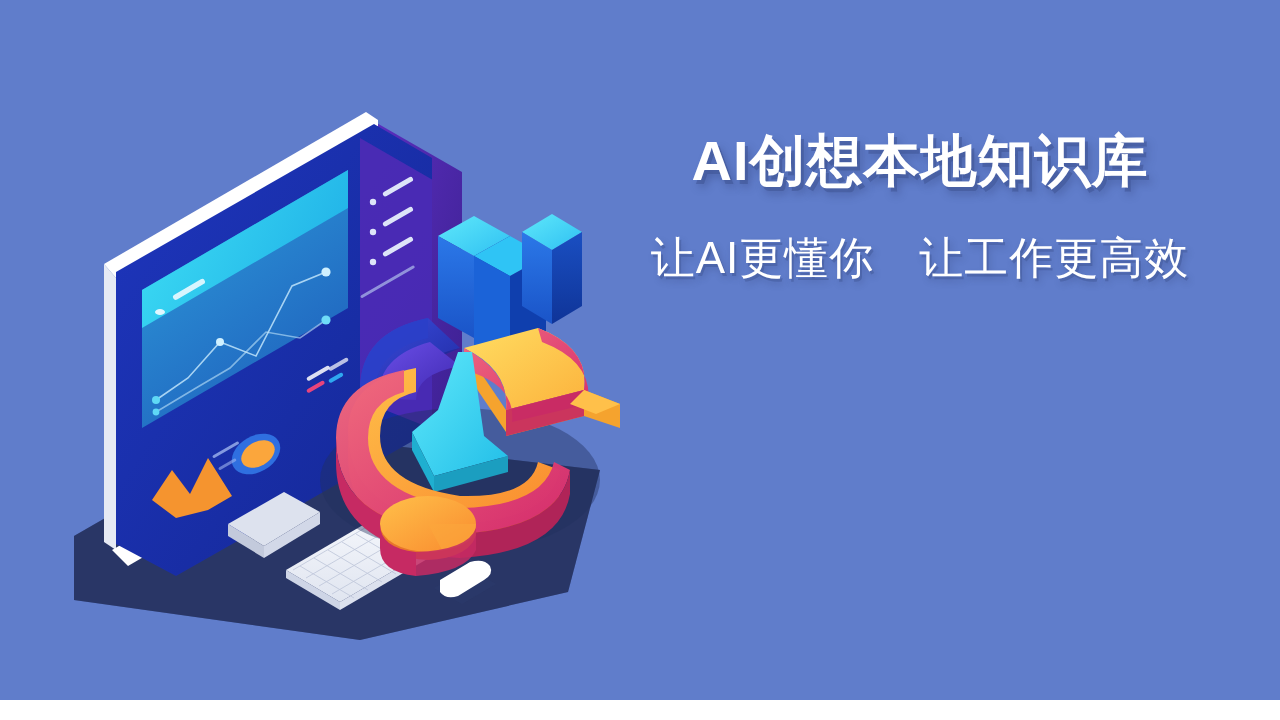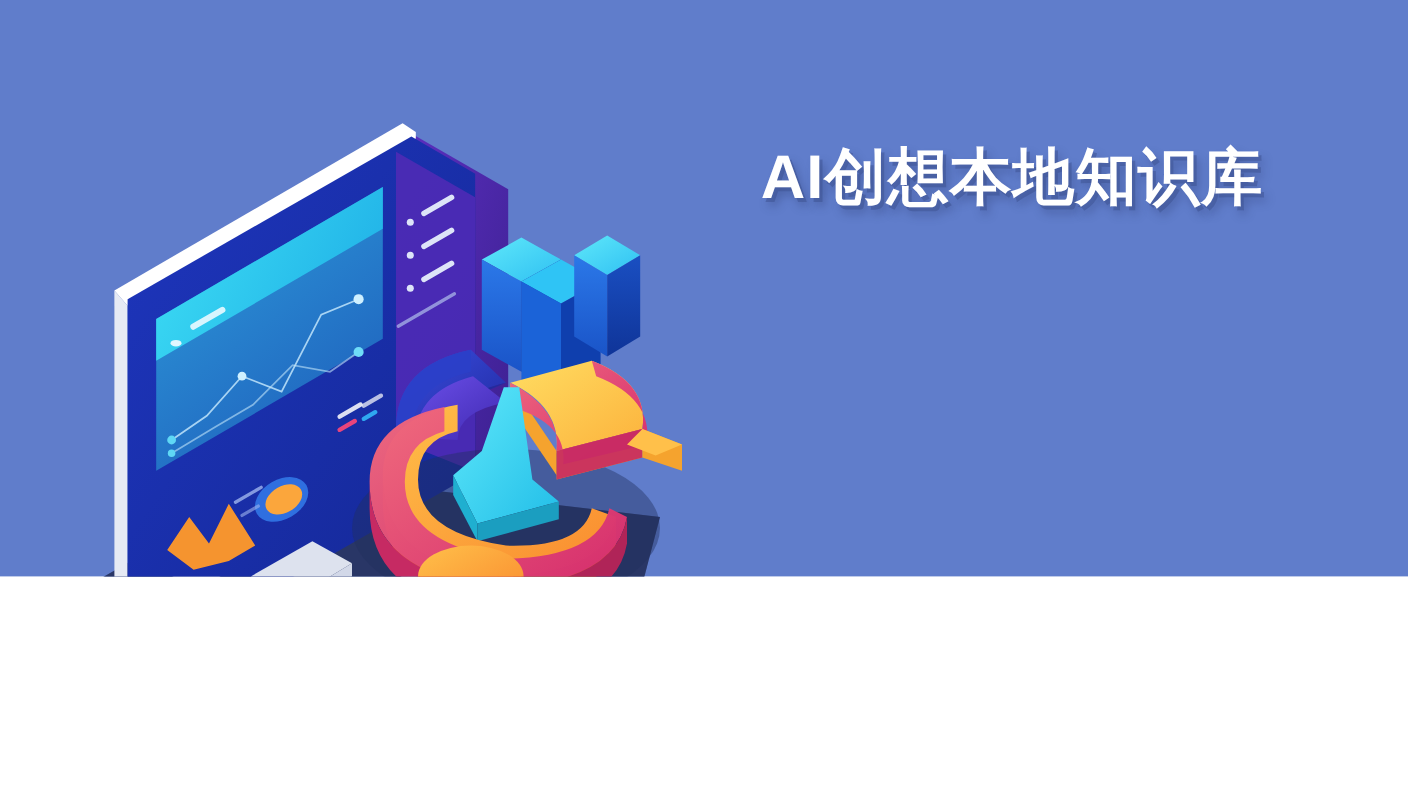--- a/index.html
+++ b/index.html
@@ -4,21 +4,21 @@
 <title>AI创想本地知识库</title>
 <style>
   * { margin:0; padding:0; box-sizing:border-box; }
   html, body {
     width:1280px; height:720px;
     overflow:hidden;
     font-family:"Liberation Sans","DejaVu Sans",sans-serif;
   }
   #stage {
     position:relative;
-    width:1280px; height:524px;
+    width:1280px; height:700px;
     background:#607DCB;
     overflow:hidden;
     text-decoration:underline;
   }
 
   
   #illustration {
     position:absolute;
     left:60px; top:80px;
     width:600px; height:560px;
@@ -303,15 +303,16 @@
           <path d="M 368 444 L 416 444 Q 416 466 382 470 Z" fill="#FBA63C" opacity="0.6"></path>
           <path d="M 320 444 Q 320 468 356 472 L 356 496 Q 320 492 320 468 Z" fill="#C62A63"></path>
           <path d="M 356 472 Q 408 470 416 448 L 416 470 Q 406 492 356 496 Z" fill="#C62A63" opacity="0.85"></path>
         </g>
       </g>
     </svg>
   </div>
 
   <div id="text-block">
     <div id="title">AI创想本地知识库</div>
+    <div id="subtitle">让AI更懂你　让工作更高效</div>
   </div>
 
 </div>
 
 </body></html>

